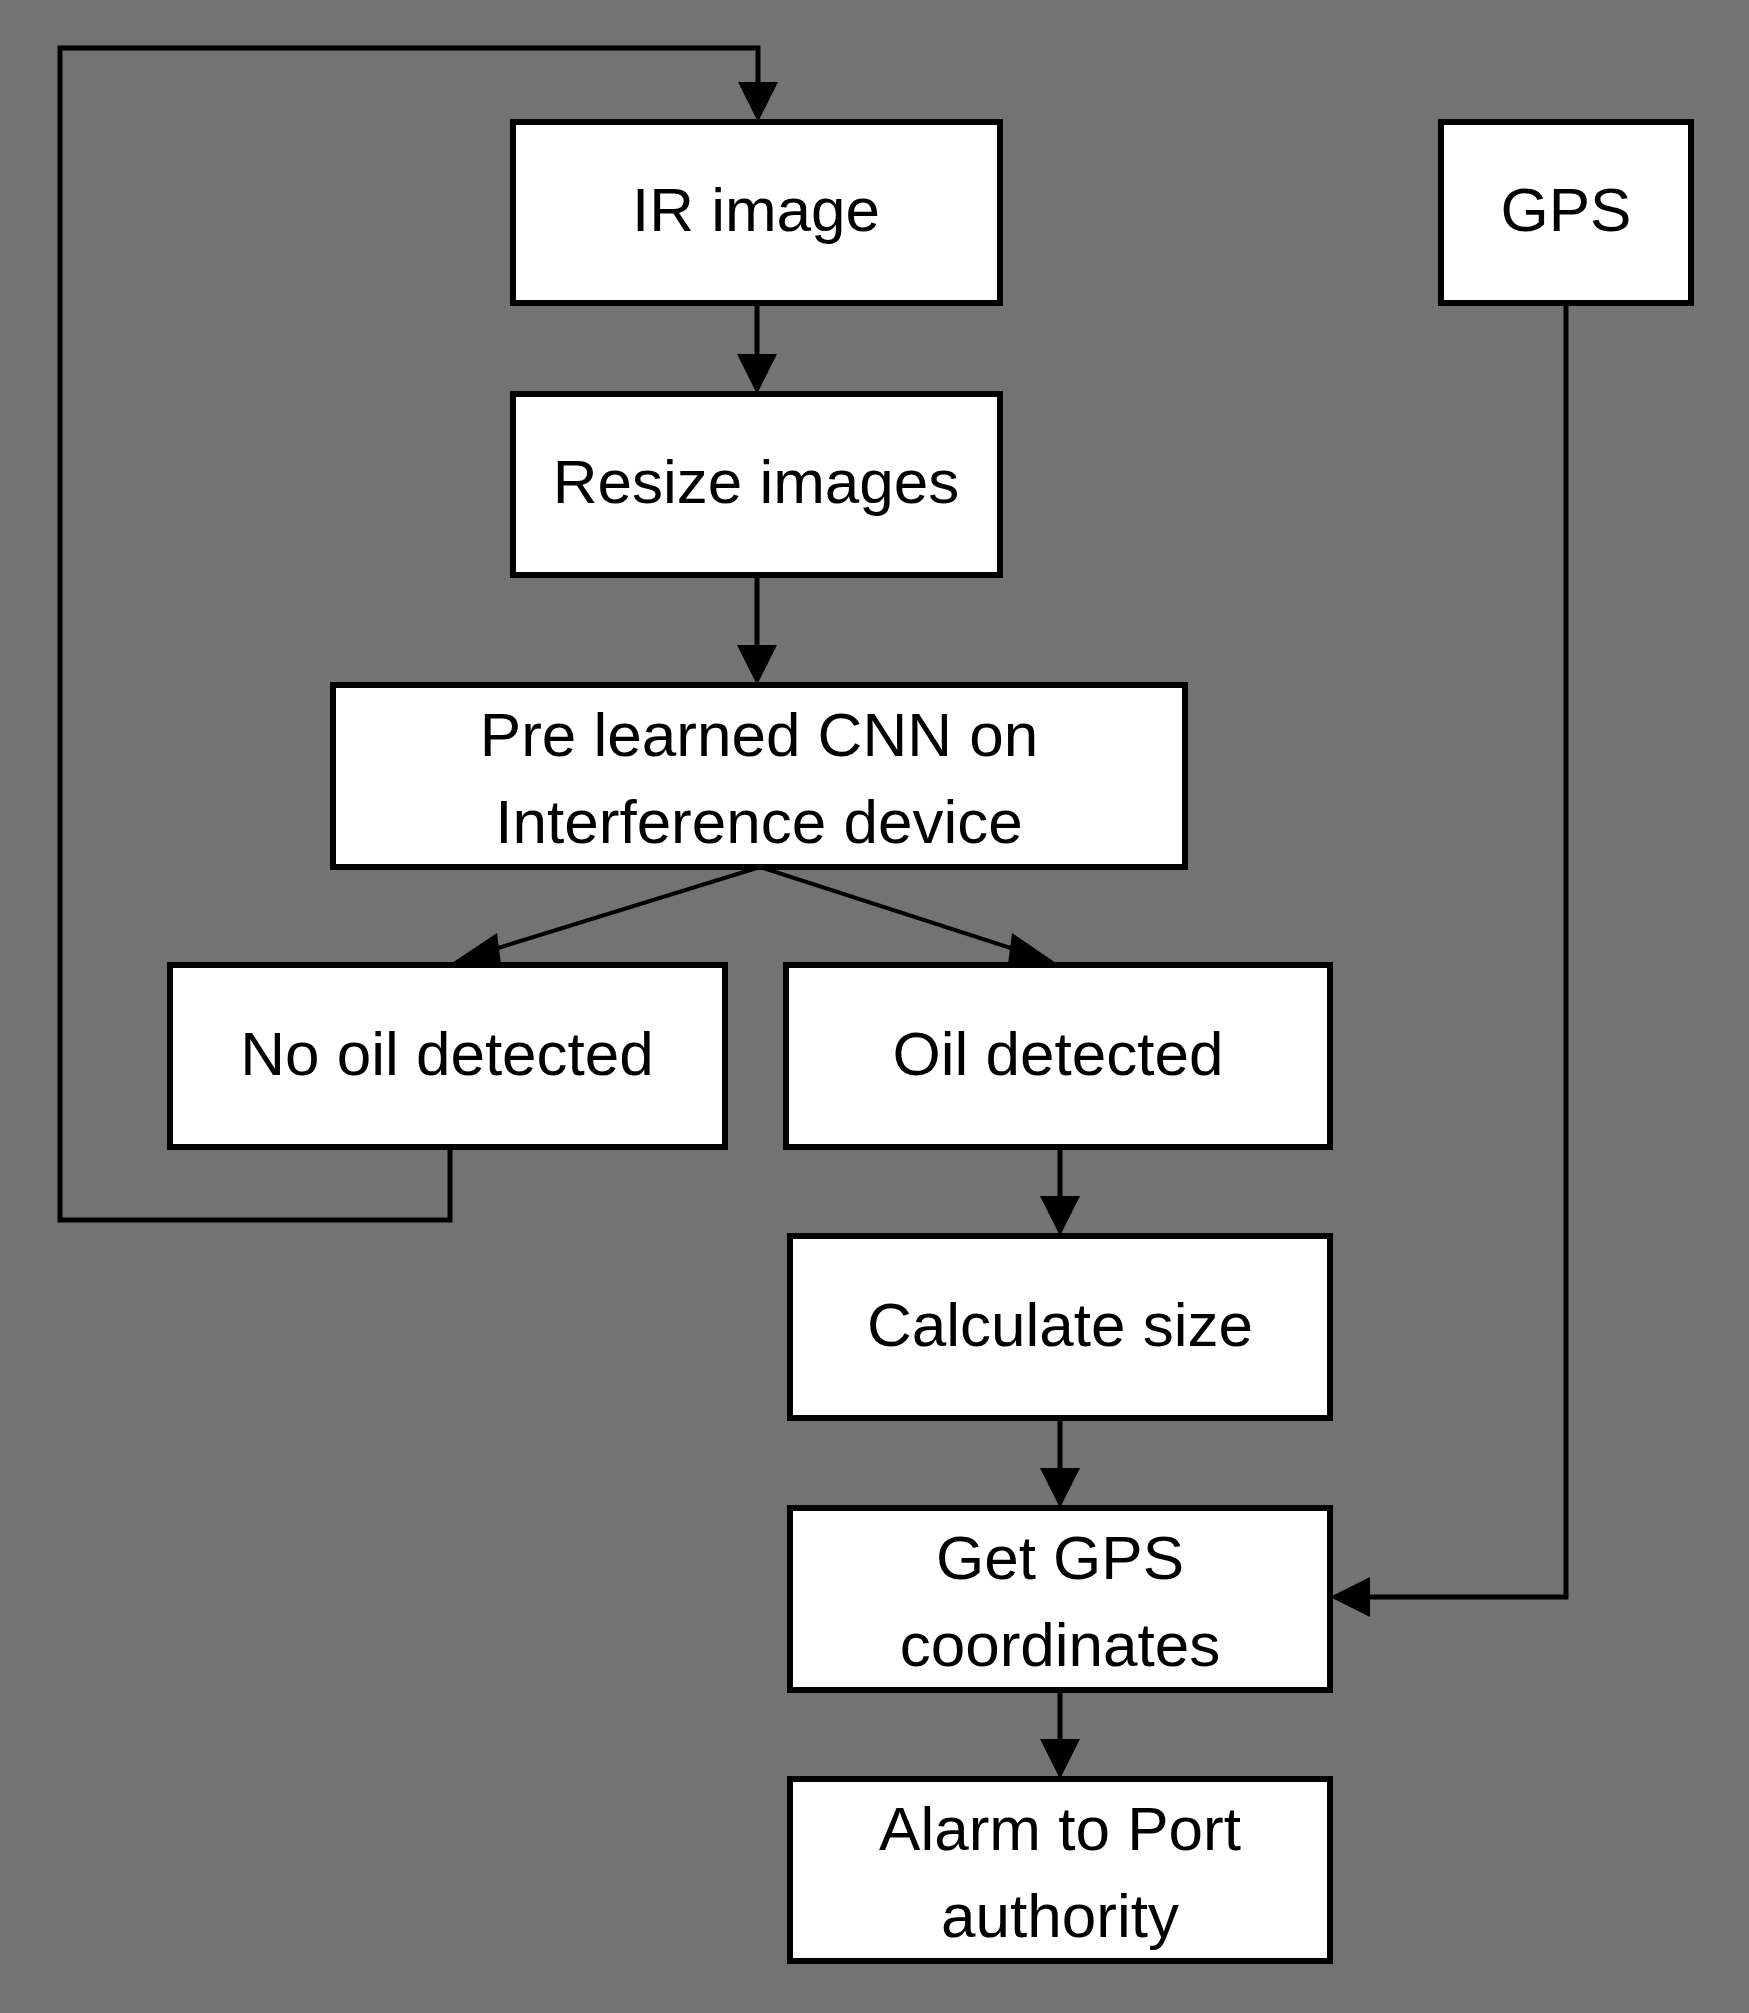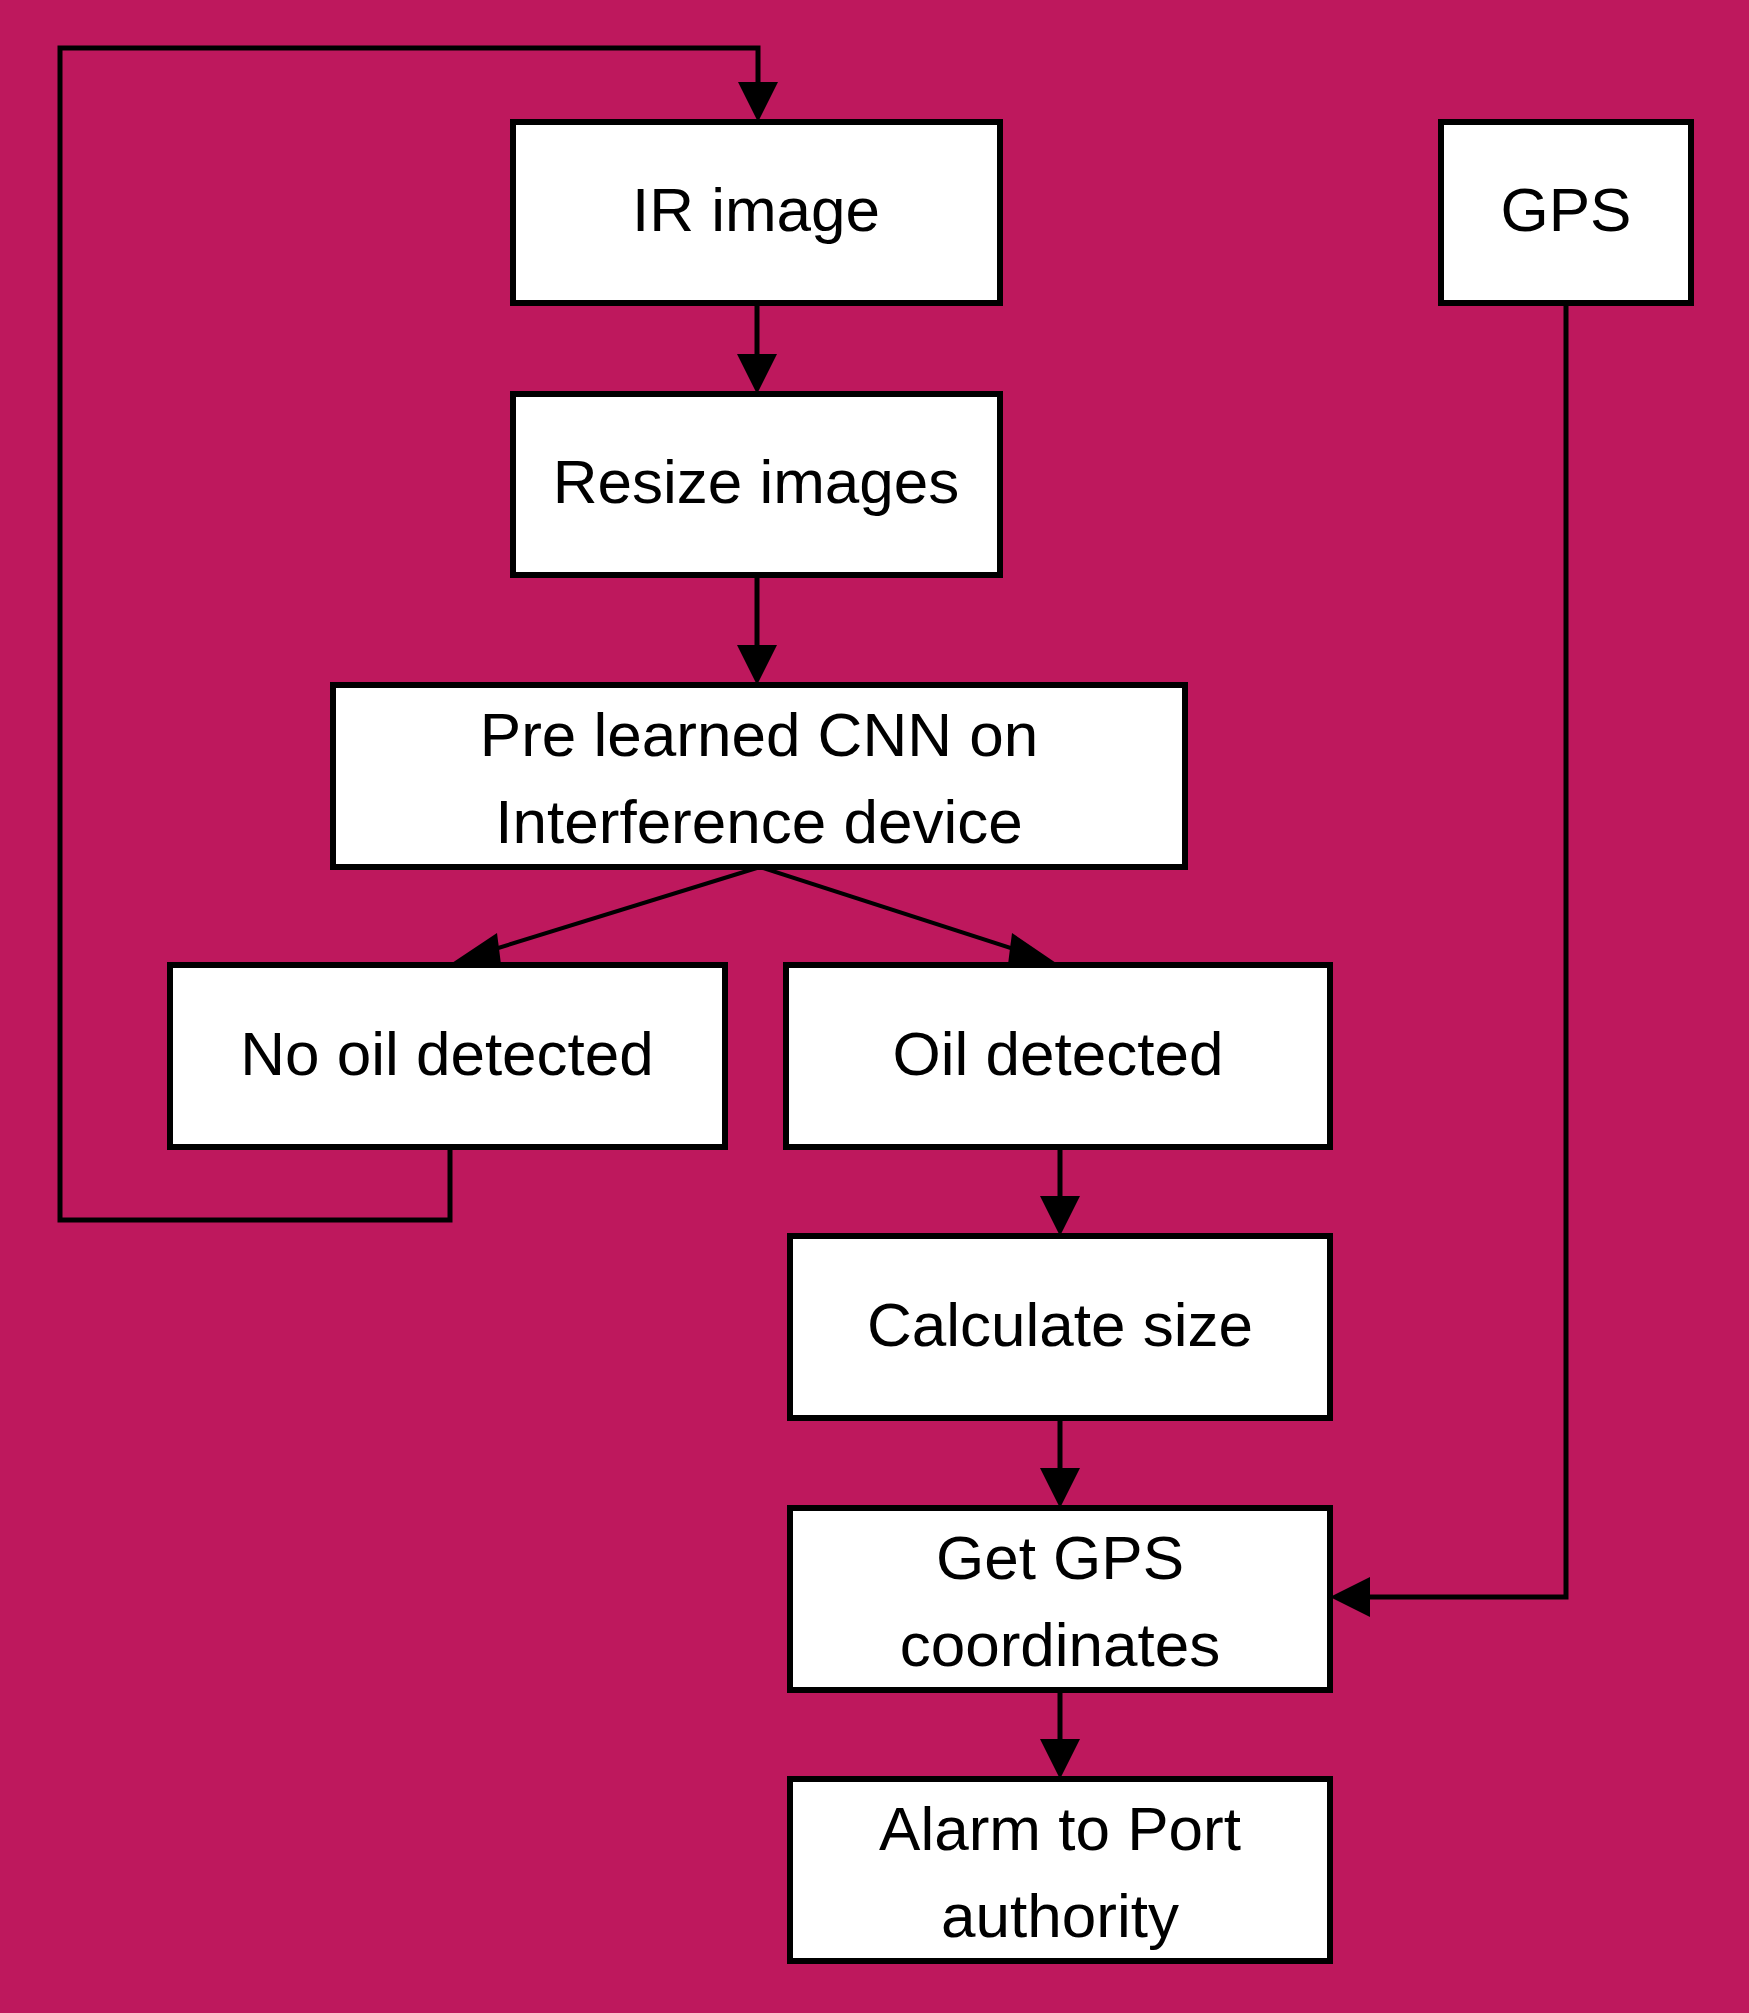--- a/index.html
+++ b/index.html
@@ -10,21 +10,21 @@
   body {
     width: 1749px;
     height: 2013px;
     overflow: hidden;
     font-family: "Liberation Sans", sans-serif;
   }
   #flowchart-root {
     position: relative;
     width: 1749px;
     height: 2013px;
-    background: #be185d;
+    background: #737373;
   }
   svg.diagram {
     display: block;
     width: 1749px;
     height: 2013px;
   }
   .node-rect {
     fill: #ffffff;
     stroke: #000000;
     stroke-width: 6;

